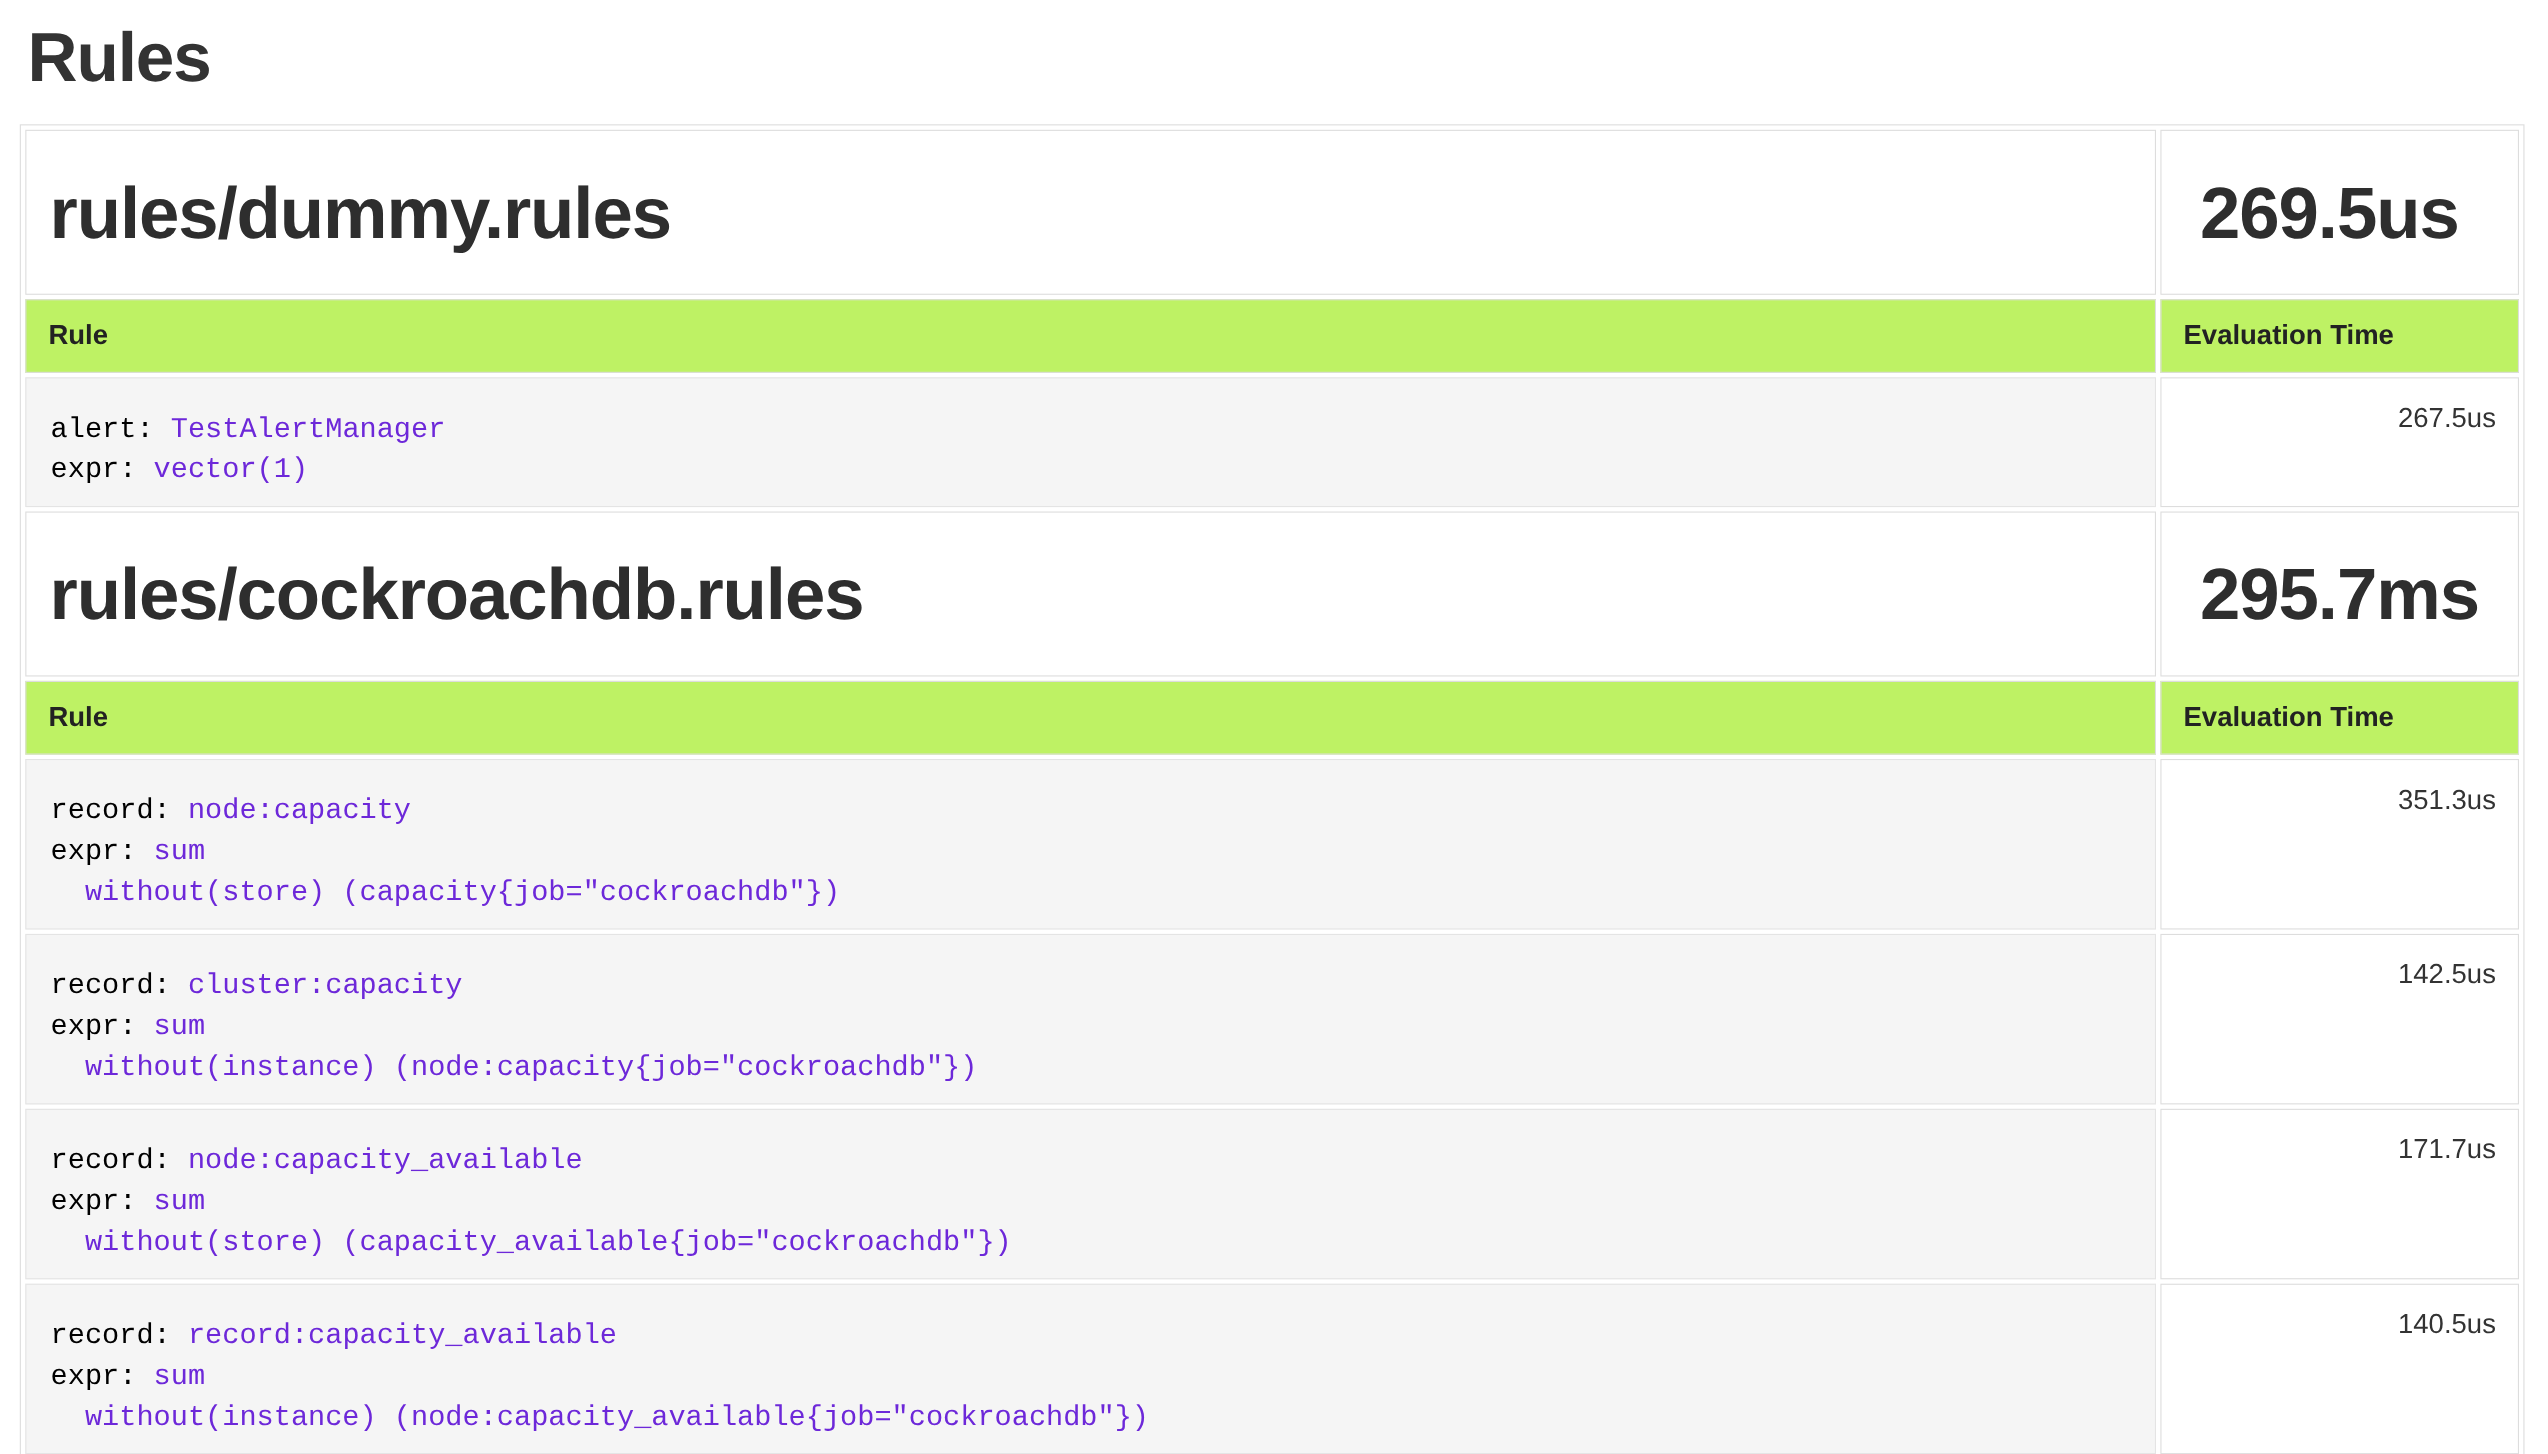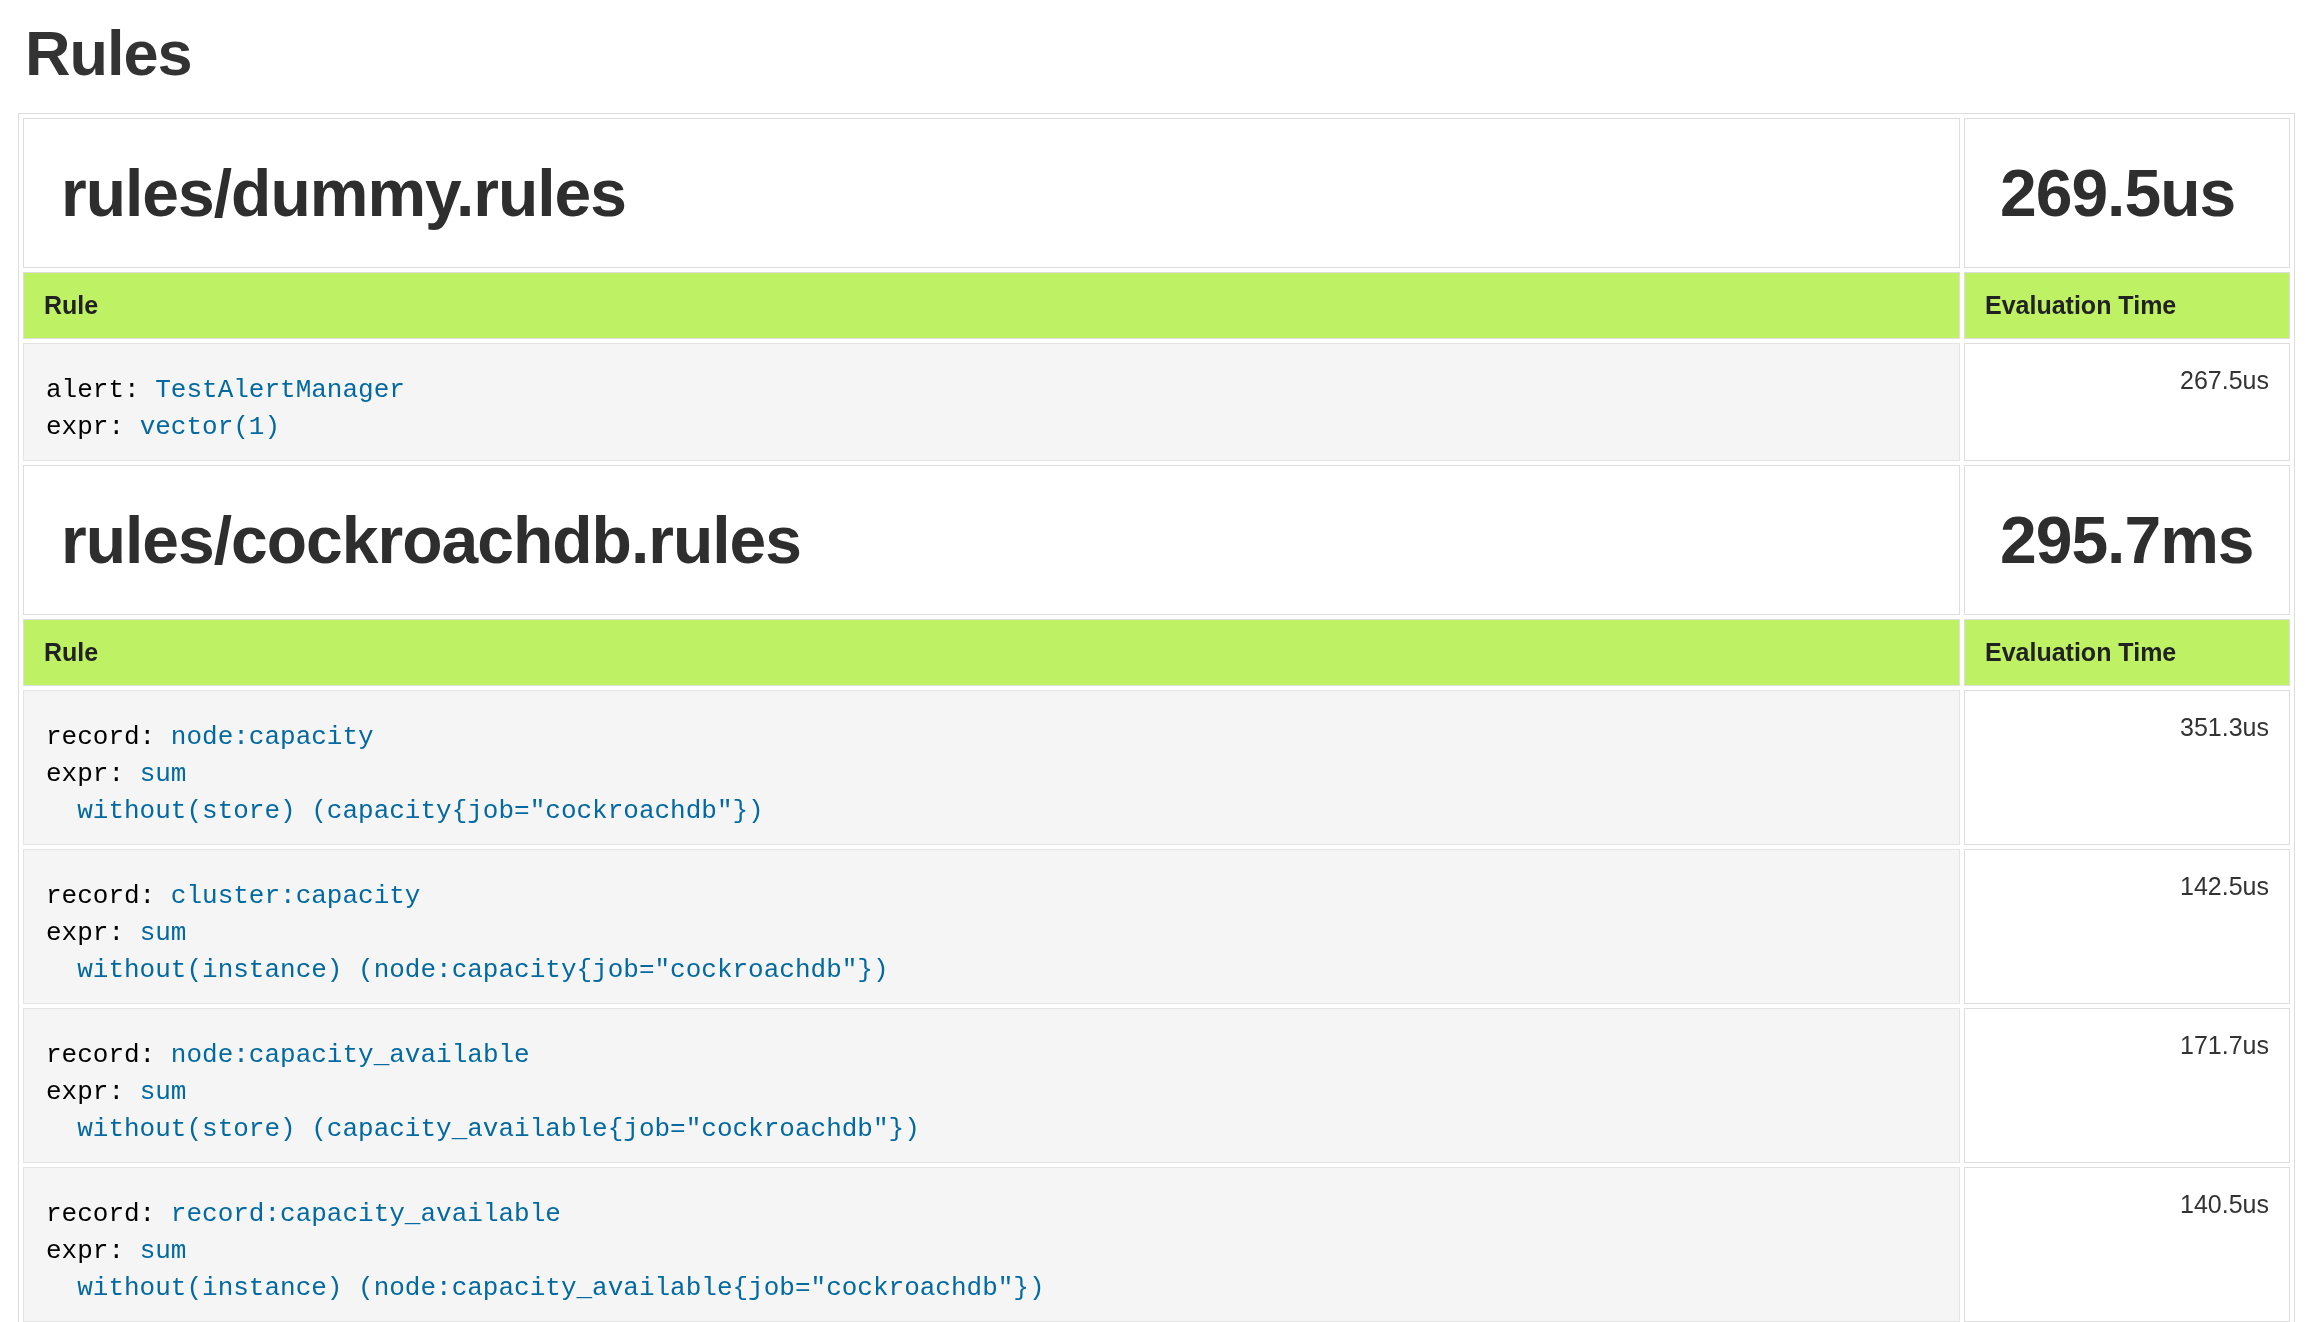--- a/index.html
+++ b/index.html
@@ -45,21 +45,21 @@
   col.col-rule  { width: auto; }
   col.col-eval  { width: 326px; }
 
   td.group-name-cell, td.group-eval-cell {
     border: 1px solid #ddd;
     height: 150px;
     vertical-align: middle;
     background: #fff;
   }
   .group-name {
-    margin: 16px;
+    margin: 0;
     padding-left: 20px;
     font-size: 66px;
     font-weight: bold;
     letter-spacing: -1px;
     color: #2e2e2e;
     white-space: nowrap;
     overflow: hidden;
   }
   .group-eval {
     margin: 16px;
@@ -91,21 +91,21 @@
   td.rule-cell.three-line { height: 155px; margin-top: 32px; }
   pre.rule-text {
     margin: 0;
     font-family: "Liberation Mono", "DejaVu Sans Mono", monospace;
     font-size: 26px;
     line-height: 37px;
     color: #000;
     white-space: pre;
   }
   a.rule-link {
-    color: #0369a1;
+    color: #6d28d9;
     text-decoration: none;
     cursor: pointer;
   }
   td.eval-cell {
     border: 1px solid #ddd;
     background: #fff;
     padding: 22px 20px;
     vertical-align: top;
     font-size: 25px;
     color: #333;

